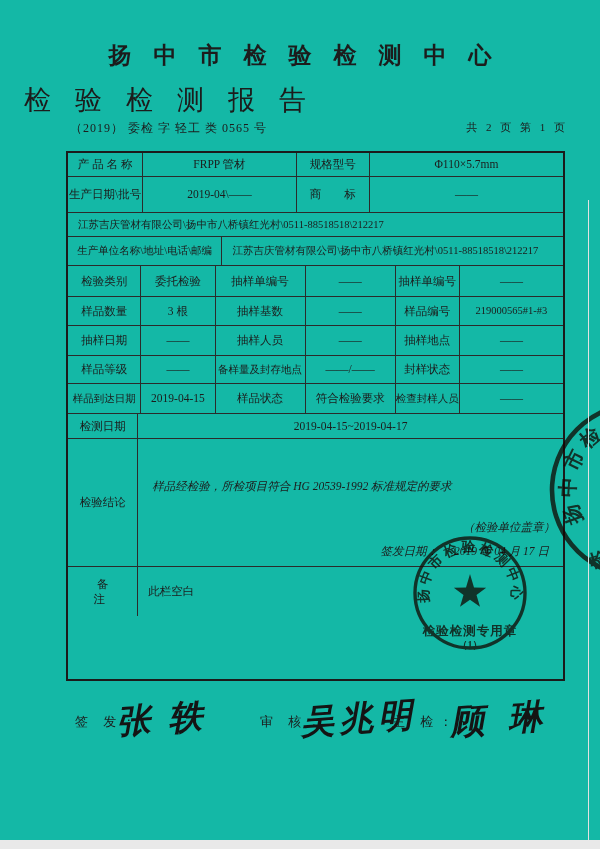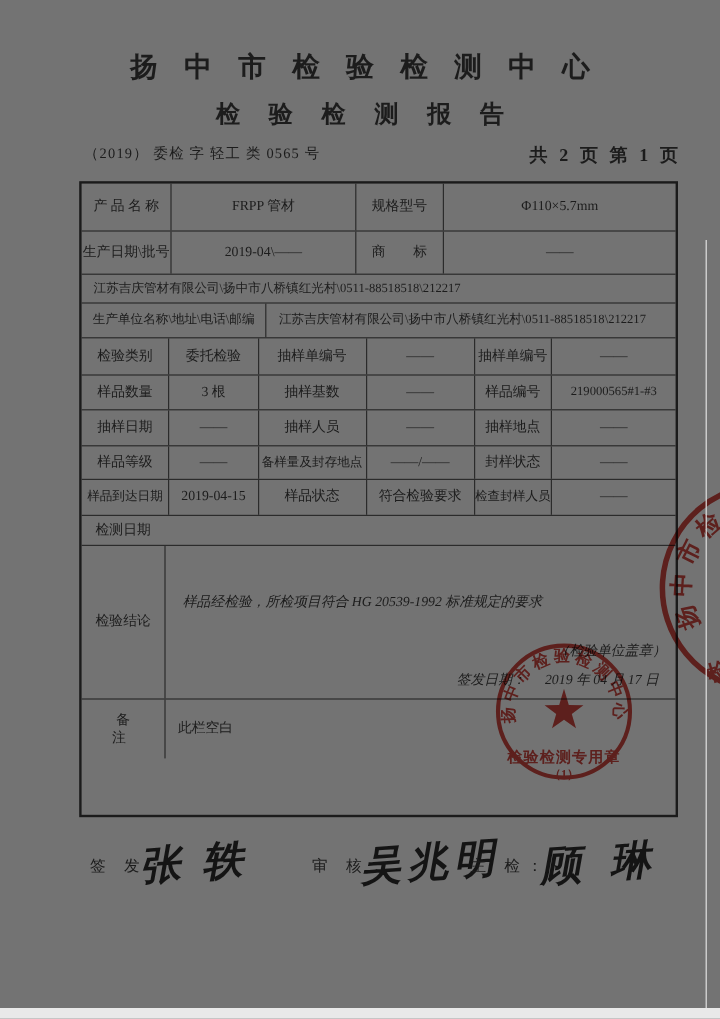--- a/index.html
+++ b/index.html
@@ -1,24 +1,24 @@
 <!DOCTYPE html>
 <html><head>
 <meta charset="utf-8">
 <style>
   html,body{margin:0;padding:0;background:#ffffff;}
-  .page{position:relative;width:600px;height:849px;background:#737373;overflow:hidden;
+  .page{position:relative;width:600px;height:849px;background:#14b8a6;overflow:hidden;
         font-family:"Liberation Serif","DejaVu Serif",serif;color:#1c1c1c;}
   
   .org-title{position:absolute;top:40px;left:0;width:100%;text-align:center;
              font-size:23px;font-weight:700;letter-spacing:22px;text-indent:22px;}
-  .report-title{position:absolute;top:82px;left:0;width:100%;text-align:center;
-                font-size:20px;font-weight:700;letter-spacing:24px;text-indent:24px;}
+  .report-title{position:absolute;top:82px;left:0;width:100%;
+                font-size:27px;font-weight:400;letter-spacing:24px;text-indent:24px;}
   .doc-number{position:absolute;top:120px;left:70px;font-size:12px;letter-spacing:1px;}
-  .page-info{position:absolute;top:120px;right:32px;font-size:15px;letter-spacing:3px;font-weight:bold;}
+  .page-info{position:absolute;top:120px;right:32px;font-size:11px;letter-spacing:3px;}
   
   .tbl{position:absolute;left:66px;top:151px;width:499px;height:530px;
        border:2px solid #1b1b1b;box-sizing:border-box;font-size:11.5px;}
   .row{display:flex;border-bottom:1px solid #2b2b2b;box-sizing:border-box;}
   .row:last-child{border-bottom:none;}
   .cell{display:flex;align-items:center;justify-content:center;box-sizing:border-box;
         border-left:1px solid #2b2b2b;text-align:center;line-height:1.25;overflow:hidden;}
   .cell:first-child{border-left:none;}
   .cell.left{justify-content:flex-start;text-align:left;padding-left:10px;}
   .small{font-size:10.5px;}
@@ -44,21 +44,21 @@
 
 <div class="page">
 
   <div class="org-title">扬中市检验检测中心</div>
   <div class="report-title">检验检测报告</div>
   <div class="doc-number">（2019） 委检 字 轻工 类 0565 号</div>
   <div class="page-info">共 2 页 第 1 页</div>
 
   <div class="tbl">
 
-    <div class="row" style="height:40px">
+    <div class="row" style="height:24px">
       <div class="cell" style="width:15%">产 品 名 称</div>
       <div class="cell" style="width:31%">FRPP 管材</div>
       <div class="cell" style="width:14.8%">规格型号</div>
       <div class="cell" style="width:39.2%">Φ110×5.7mm</div>
     </div>
 
     <div class="row" style="height:36px">
       <div class="cell" style="width:15%">生产日期\批号</div>
       <div class="cell" style="width:31%">2019-04\——</div>
       <div class="cell" style="width:14.8%">商　　标</div>
@@ -114,20 +114,21 @@
       <div class="cell small" style="width:14.6%">样品到达日期</div>
       <div class="cell" style="width:15%">2019-04-15</div>
       <div class="cell" style="width:18.2%">样品状态</div>
       <div class="cell" style="width:18.2%">符合检验要求</div>
       <div class="cell small" style="width:13%">检查封样人员</div>
       <div class="cell" style="width:21%">——</div>
     </div>
 
     <div class="row" style="height:25px">
       <div class="cell" style="width:14%">检测日期</div>
+      <div class="cell" style="width:86%">2019-04-15~2019-04-17</div>
     </div>
 
 
     <div class="row" style="height:128px">
       <div class="cell" style="width:14%">检验结论</div>
       <div class="cell concl" style="width:86%">
         <div class="concl-text">样品经检验，所检项目符合 HG 20539-1992 标准规定的要求</div>
         <div class="seal-note">（检验单位盖章）</div>
         <div class="sign-line">
           <span>签发日期：</span>

